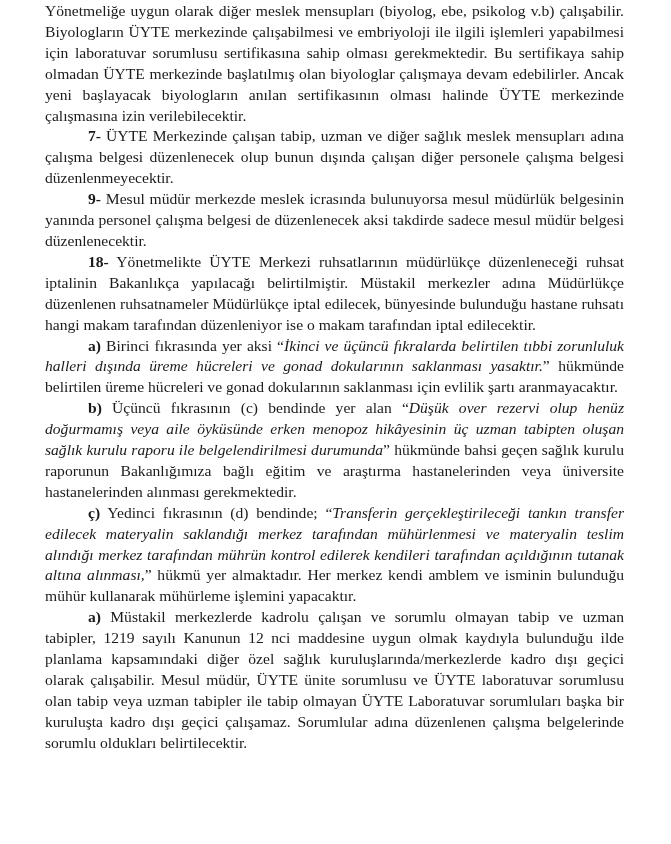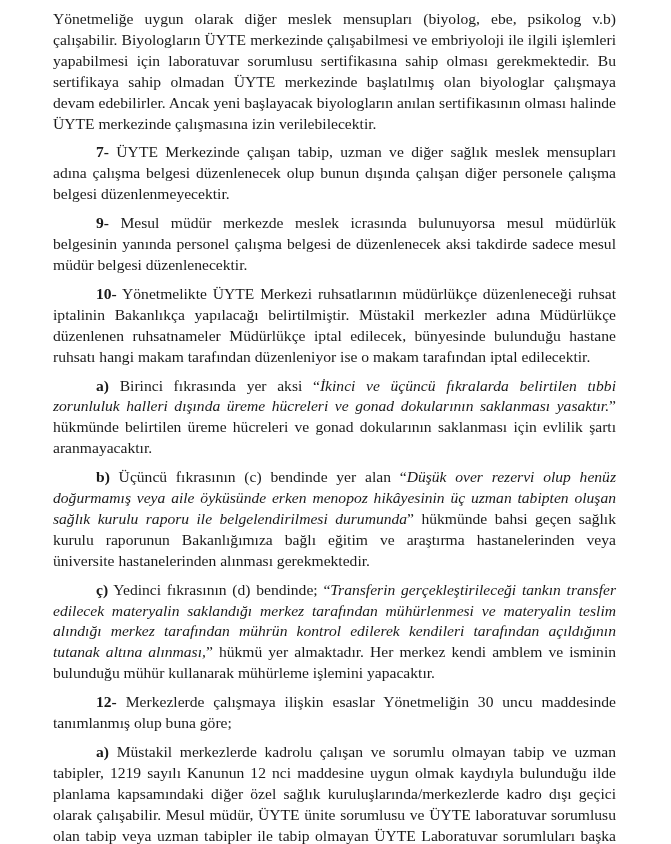--- a/index.html
+++ b/index.html
@@ -3,31 +3,30 @@
 <meta charset="utf-8">
 <style>
   html, body { margin:0; padding:0; background:#ffffff; }
   body { width:671px; height:844px; overflow:hidden; position:relative; }
   .page {
     position:absolute; left:45px; top:1px; width:579px;
     font-family: "Liberation Serif", "DejaVu Serif", serif;
     font-size:15.6px; line-height:20.9px; color:#1a1a1a;
     text-align:justify;
   }
-  .p { margin:8px; }
+  .p { margin:0; }
   .ind { text-indent:43px; }
   .b { font-weight:bold; }
   .i { font-style:italic; }
 </style>
 </head>
 <body>
 
 <div class="page" id="page">
     <p class="p"><span>Yönetmeliğe uygun olarak diğer meslek mensupları (biyolog, ebe, psikolog v.b) çalışabilir. Biyologların ÜYTE merkezinde çalışabilmesi ve embriyoloji ile ilgili işlemleri yapabilmesi için laboratuvar sorumlusu sertifikasına sahip olması gerekmektedir. Bu sertifikaya sahip olmadan ÜYTE merkezinde başlatılmış olan biyologlar çalışmaya devam edebilirler. Ancak yeni başlayacak biyologların anılan sertifikasının olması halinde ÜYTE merkezinde çalışmasına izin verilebilecektir.</span></p>
     <p class="p ind"><span class="b">7-</span><span> ÜYTE Merkezinde çalışan tabip, uzman ve diğer sağlık meslek mensupları adına çalışma belgesi düzenlenecek olup bunun dışında çalışan diğer personele çalışma belgesi düzenlenmeyecektir.</span></p>
     <p class="p ind"><span class="b">9-</span><span> Mesul müdür merkezde meslek icrasında bulunuyorsa mesul müdürlük belgesinin yanında personel çalışma belgesi de düzenlenecek aksi takdirde sadece mesul müdür belgesi düzenlenecektir.</span></p>
-    <p class="p ind"><span class="b">10-</span><span> Yönetmelikte ÜYTE Merkezi ruhsatlarının müdürlükçe düzenleneceği ruhsat iptalinin Bakanlıkça yapılacağı belirtilmiştir. Müstakil merkezler adına Müdürlükçe düzenlenen ruhsatnameler Müdürlükçe iptal edilecek, bünyesinde bulunduğu hastane ruhsatı hangi makam tarafından düzenleniyor ise o makam tarafından iptal edilecektir.</span></p>
+    <p class="p ind"><span class="b">18-</span><span> Yönetmelikte ÜYTE Merkezi ruhsatlarının müdürlükçe düzenleneceği ruhsat iptalinin Bakanlıkça yapılacağı belirtilmiştir. Müstakil merkezler adına Müdürlükçe düzenlenen ruhsatnameler Müdürlükçe iptal edilecek, bünyesinde bulunduğu hastane ruhsatı hangi makam tarafından düzenleniyor ise o makam tarafından iptal edilecektir.</span></p>
     <p class="p ind"><span class="b">a)</span><span> Birinci fıkrasında yer aksi “</span><span class="i">İkinci ve üçüncü fıkralarda belirtilen tıbbi zorunluluk halleri dışında üreme hücreleri ve gonad dokularının saklanması yasaktır.</span><span>” hükmünde belirtilen üreme hücreleri ve gonad dokularının saklanması için evlilik şartı aranmayacaktır.</span></p>
     <p class="p ind"><span class="b">b)</span><span> Üçüncü fıkrasının (c) bendinde yer alan “</span><span class="i">Düşük over rezervi olup henüz doğurmamış veya aile öyküsünde erken menopoz hikâyesinin üç uzman tabipten oluşan sağlık kurulu raporu ile belgelendirilmesi durumunda</span><span>” hükmünde bahsi geçen sağlık kurulu raporunun Bakanlığımıza bağlı eğitim ve araştırma hastanelerinden veya üniversite hastanelerinden alınması gerekmektedir.</span></p>
     <p class="p ind"><span class="b">ç)</span><span> Yedinci fıkrasının (d) bendinde; “</span><span class="i">Transferin gerçekleştirileceği tankın transfer edilecek materyalin saklandığı merkez tarafından mühürlenmesi ve materyalin teslim alındığı merkez tarafından mührün kontrol edilerek kendileri tarafından açıldığının tutanak altına alınması,</span><span>” hükmü yer almaktadır. Her merkez kendi amblem ve isminin bulunduğu mühür kullanarak mühürleme işlemini yapacaktır.</span></p>
-    <p class="p ind"><span class="b">12-</span><span> Merkezlerde çalışmaya ilişkin esaslar Yönetmeliğin 30 uncu maddesinde tanımlanmış olup buna göre;</span></p>
     <p class="p ind"><span class="b">a)</span><span> Müstakil merkezlerde kadrolu çalışan ve sorumlu olmayan tabip ve uzman tabipler, 1219 sayılı Kanunun 12 nci maddesine uygun olmak kaydıyla bulunduğu ilde planlama kapsamındaki diğer özel sağlık kuruluşlarında/merkezlerde kadro dışı geçici olarak çalışabilir. Mesul müdür, ÜYTE ünite sorumlusu ve ÜYTE laboratuvar sorumlusu olan tabip veya uzman tabipler ile tabip olmayan ÜYTE Laboratuvar sorumluları başka bir kuruluşta kadro dışı geçici çalışamaz. Sorumlular adına düzenlenen çalışma belgelerinde sorumlu oldukları belirtilecektir.</span></p>
   </div>
 
 </body></html>

